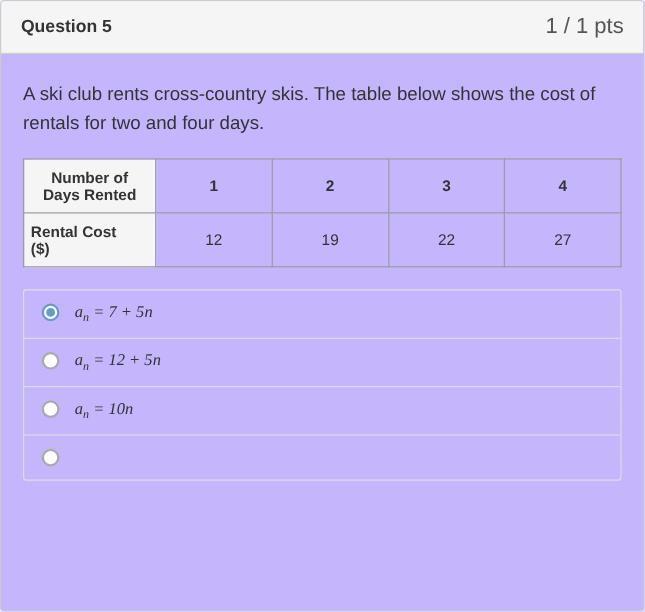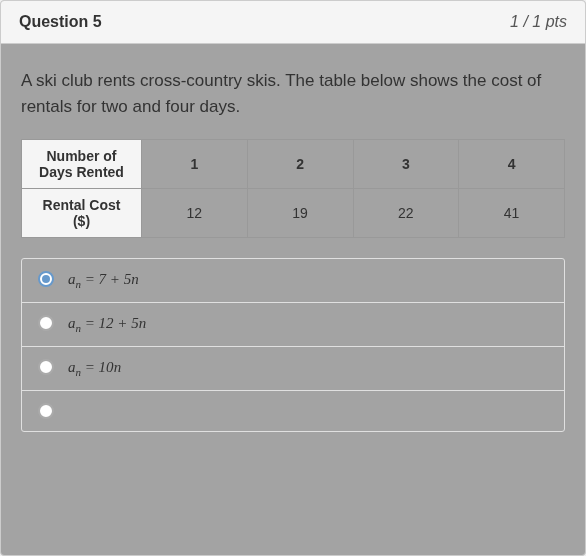--- a/index.html
+++ b/index.html
@@ -11,21 +11,21 @@
     body {
       font-family: Arial, sans-serif;
       background: #f0f0f0;
       display: flex;
       justify-content: center;
       align-items: center;
       min-height: 100vh;
     }
 
     .card {
-      background: #a3a3a3;
+      background: #c4b5fd;
       width: 586px;
       min-height: 556px;
       border: 1px solid #cccccc;
       border-radius: 4px;
       overflow: hidden;
     }
 
     .header {
       background: #f5f5f5;
       border-bottom: 1px solid #cccccc;
@@ -35,23 +35,22 @@
       align-items: center;
     }
 
     .header-title {
       font-size: 16px;
       font-weight: bold;
       color: #333;
     }
 
     .header-score {
-      font-size: 16px;
+      font-size: 20px;
       color: #555;
-      font-style: italic;
     }
 
     .content {
       padding: 24px 20px 20px 20px;
     }
 
     .question-text {
       font-size: 17px;
       color: #333;
       line-height: 1.5;
@@ -82,21 +81,21 @@
     table th.row-header {
       background: #f5f5f5;
       font-weight: bold;
       text-align: center;
       width: 120px;
     }
 
     table td.row-header {
       background: #f5f5f5;
       font-weight: bold;
-      text-align: center;
+      text-align: left;
       width: 120px;
     }
 
     .sub-question {
       font-size: 14px;
       color: #333;
       margin-bottom: 16px;
       line-height: 1.5;
     }
 
@@ -175,21 +174,21 @@
           <th>3</th>
           <th>4</th>
         </tr>
       </thead>
       <tbody>
         <tr>
           <td class="row-header">Rental Cost<br>($)</td>
           <td>12</td>
           <td>19</td>
           <td>22</td>
-          <td>41</td>
+          <td>27</td>
         </tr>
       </tbody>
     </table>
 
 
     <div class="options-container">
 
       <div class="option-item">
         <div class="radio-btn selected">
         </div>

